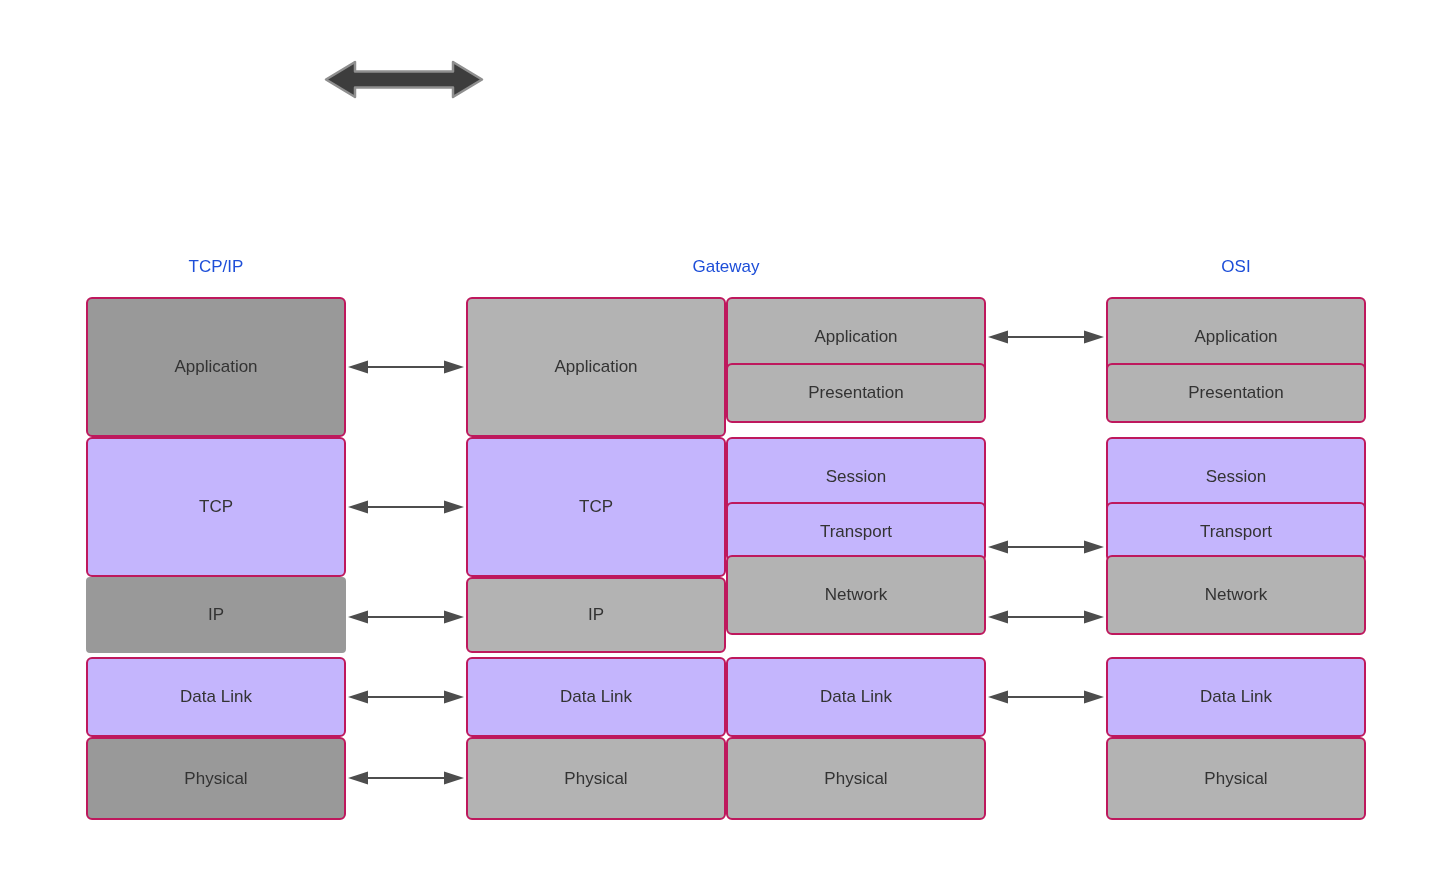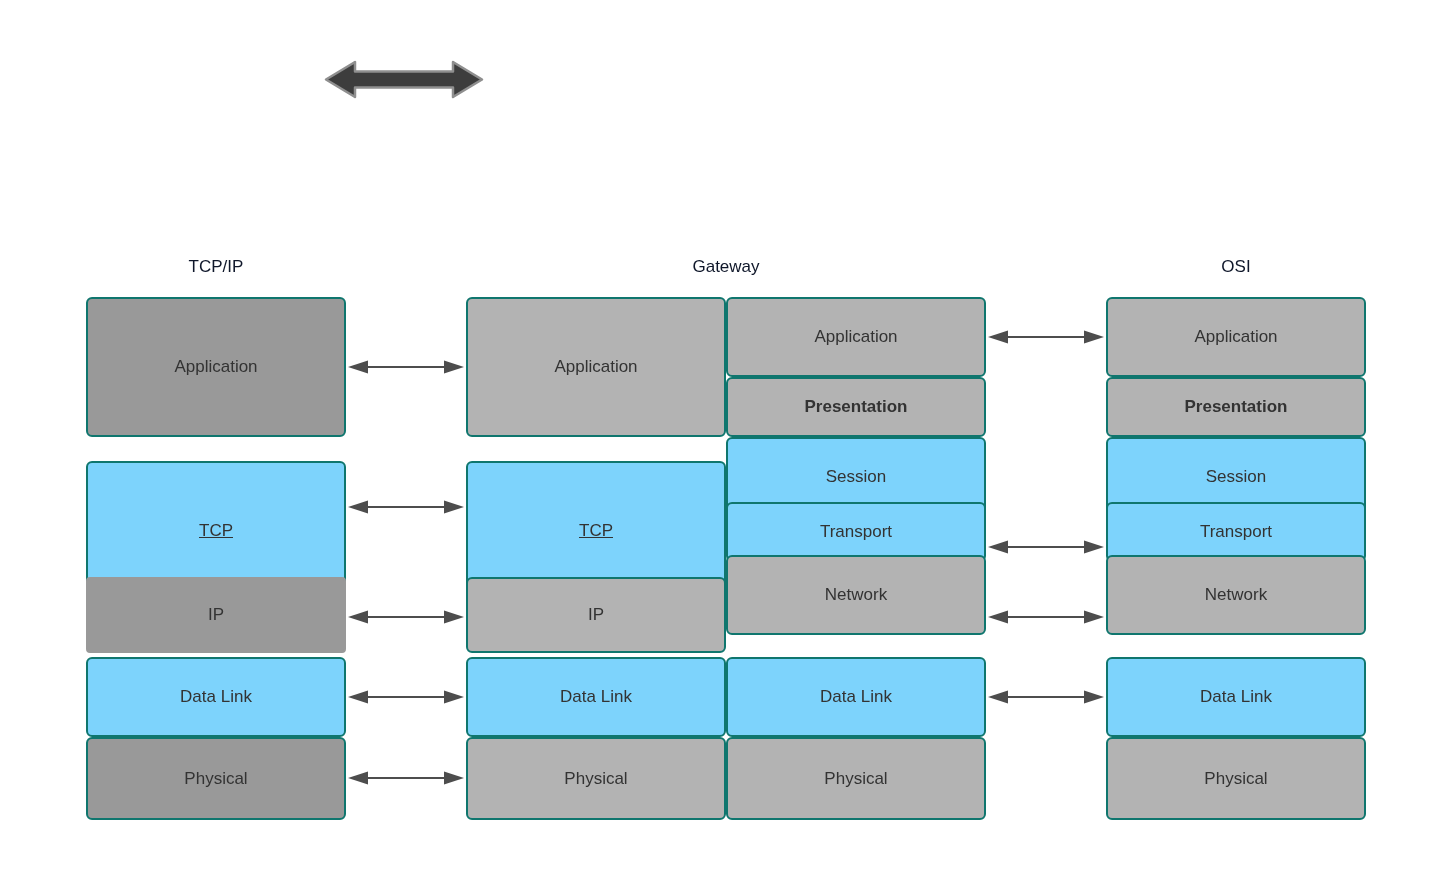--- a/index.html
+++ b/index.html
@@ -10,55 +10,55 @@
     position: relative;
     overflow: hidden;
   }
   .canvas { position: absolute; left: 0; top: 0; width: 1452px; height: 880px; }
 
   .col-header {
     position: absolute;
     height: 22px; line-height: 22px;
     text-align: center;
     font-size: 17px;
-    color: #0f172a;
+    color: #1d4ed8;
   }
 
   .box {
     position: absolute;
     box-sizing: border-box;
-    border: 2px solid #0f766e;
+    border: 2px solid #be185d;
     border-radius: 6px;
     display: flex;
     align-items: center;
     justify-content: center;
     font-size: 17px;
     color: #333333;
     width: 260px;
   }
   .box.dark  { background: #999999; }
   .box.light { background: #b3b3b3; }
-  .box.white { background: #7dd3fc; }
+  .box.white { background: #c4b5fd; }
   .box.flat  { border-color: #999999; border-radius: 4px; }
 
   .c1  { left: 86px;  }
   .c2a { left: 466px; }
   .c2b { left: 726px; }
   .c3  { left: 1106px; }
 
   
   .rA0 { top: 297px; height: 140px; }
-  .rA1 { top: 461px; height: 140px; text-decoration: underline; }
+  .rA1 { top: 437px; height: 140px; }
   .rA2 { top: 577px; height: 76px; }
   .rA3 { top: 657px; height: 80px; }
   .rA4 { top: 737px; height: 83px; }
 
   
   .rB0 { top: 297px; height: 80px; }
-  .rB1 { top: 377px; height: 60px; font-weight: bold; }
+  .rB1 { top: 363px; height: 60px; }
   .rB2 { top: 437px; height: 80px; }
   .rB3 { top: 502px; height: 60px; }
   .rB4 { top: 555px; height: 80px; }
   .rB5 { top: 657px; height: 80px; }
   .rB6 { top: 737px; height: 83px; }
 
   .thin-arrow { position: absolute; width: 120px; height: 18px; }
   .gapL { left: 346px; }
   .gapR { left: 986px; }
   .ay0 { top: 358px; } 

